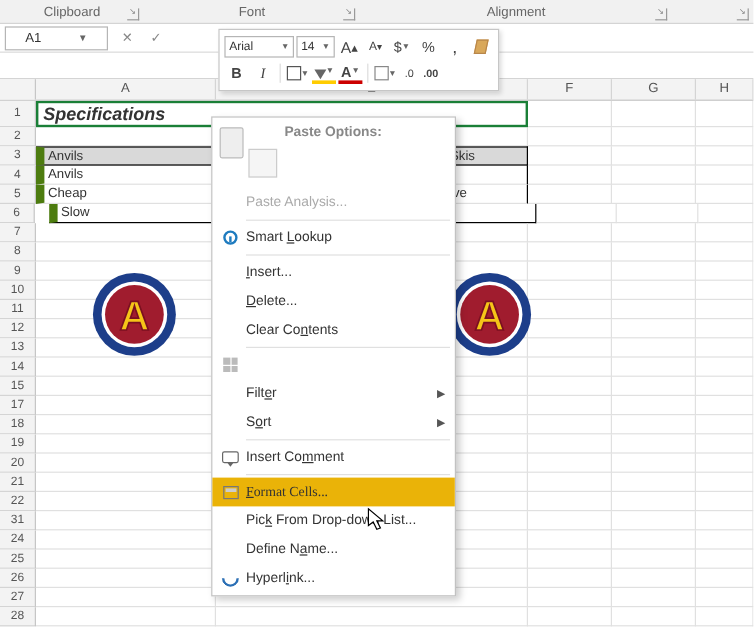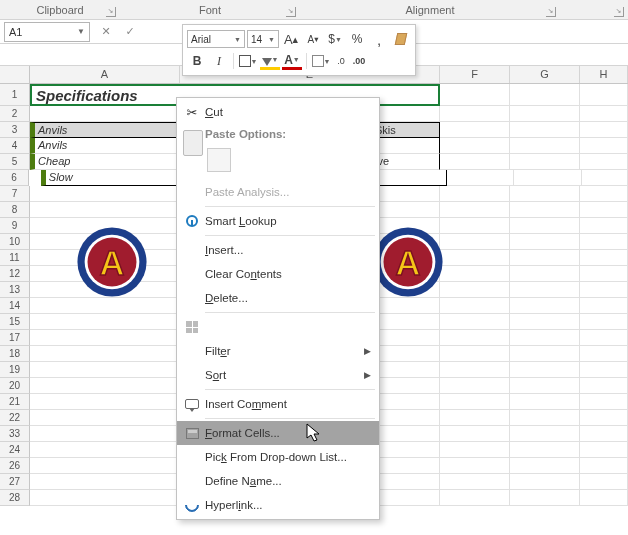--- a/index.html
+++ b/index.html
@@ -58,21 +58,21 @@
     border-bottom: 1px solid #d4d4d4;
     background: #fff;
   }
   .name-box {
     width: 86px;
     height: 20px;
     margin: 0 4px;
     border: 1px solid #b5b5b5;
     display: flex;
     align-items: center;
-    padding: 0 4px;
+    padding: 0 16px;
     background: #fff;
     justify-content: space-between;
   }
   .name-box .caret { font-size: 8px; color: #666; }
   .fx-group { display:flex; align-items:center; gap:8px; margin-left:4px;}
   .fx-btn { width:16px; height:16px; display:flex; align-items:center; justify-content:center; color:#888; font-size:11px;}
 
   
   .mini-toolbar {
     position: absolute;
@@ -147,21 +147,21 @@
     position:relative;
   }
   .row1 .cell.F,.row1 .cell.G,.row1 .cell.H { height:22px; line-height:21px;}
 
   
   .hdr-cell {
     background:#d9d9d9;
     border-top:1px solid #000;
     border-bottom:1px solid #000;
   }
-  .tbl-border-left { border-left:5px solid #4d7c0f;font-style:italic; }
+  .tbl-border-left { border-left:7px solid #4d7c0f; }
   .tbl-border-right { border-right:1px solid #000 !important; }
   .tbl-border-bottom { border-bottom:1px solid #000 !important;margin-left:12px; }
 
   
   .logo {
     position:absolute;
     width:72px; height:72px;
     z-index:5;
   }
   .logo.left { left:76px; top:226px; }
@@ -179,29 +179,29 @@
     padding:2px 0;
   }
   .cm-item {
     display:flex;
     align-items:center;
     height:24px;
     padding:0 6px 0 2px;
     color:#333;
     position:relative;
   }
-  .cm-item.hover { background:#a3a3a3; }
+  .cm-item.hover { background:#eab308;font-family:Liberation Serif, serif; }
   .cm-item.disabled { color:#aaa; }
   .cm-icon { width:26px; display:flex; align-items:center; justify-content:center; font-size:13px;}
   .cm-label { flex:1; font-size:11.5px; }
   .cm-label .ul { text-decoration: underline; }
   .cm-sub { font-size:9px; color:#555; padding-right:2px;}
   .cm-sep { height:1px; background:#e0e0e0; margin:2px 4px 2px 28px; }
   .paste-big {
-    height:40px; align-items:flex-start; padding-top:4px;
+    height:40px; align-items:flex-start; padding-top:4px;gap:32px;
   }
   .paste-big .clipboard-icon {
     width:20px;height:26px;border:1px solid #bbb;background:#eee;border-radius:2px;position:relative;margin-left:2px;margin-top:2px;
   }
   .cursor-pointer {
     position:absolute; left:306px; top:423px; z-index:100; pointer-events:none;
   }
 
   
   .icon-scissors::before{content:"\2702";}
@@ -494,29 +494,37 @@
       </div>
       <div class="row">
         <div class="row-h">22</div>
         <div class="cell A"></div>
         <div class="cell E"></div>
         <div class="cell F"></div>
         <div class="cell G"></div>
         <div class="cell H"></div>
       </div>
       <div class="row">
-        <div class="row-h">33</div>
+        <div class="row-h">31</div>
         <div class="cell A"></div>
         <div class="cell E"></div>
         <div class="cell F"></div>
         <div class="cell G"></div>
         <div class="cell H"></div>
       </div>
       <div class="row">
         <div class="row-h">24</div>
+        <div class="cell A"></div>
+        <div class="cell E"></div>
+        <div class="cell F"></div>
+        <div class="cell G"></div>
+        <div class="cell H"></div>
+      </div>
+      <div class="row">
+        <div class="row-h">25</div>
         <div class="cell A"></div>
         <div class="cell E"></div>
         <div class="cell F"></div>
         <div class="cell G"></div>
         <div class="cell H"></div>
       </div>
       <div class="row">
         <div class="row-h">26</div>
         <div class="cell A"></div>
         <div class="cell E"></div>
@@ -550,26 +558,20 @@
   <text x="50" y="68" text-anchor="middle" font-size="48" font-weight="bold" fill="#f5c518" stroke="#7a1020" stroke-width="2">A</text>
 </svg>
 <svg class="logo right" viewBox="0 0 100 100">
   <circle cx="50" cy="50" r="48" fill="#1d3e8a"></circle>
   <circle cx="50" cy="50" r="38" fill="#fff"></circle>
   <circle cx="50" cy="50" r="34" fill="#a01c2e"></circle>
   <text x="50" y="68" text-anchor="middle" font-size="48" font-weight="bold" fill="#f5c518" stroke="#7a1020" stroke-width="2">A</text>
 </svg>
 
 <div class="context-menu">
-  <div class="cm-item">
-    <div class="cm-icon">
-        <span class="icon-scissors"></span>
-      </div>
-    <div class="cm-label"><span class="ul">C</span>u<span>t</span></div>
-  </div>
   <div class="cm-item disabled paste-big">
     <div class="cm-icon">
         <div class="clipboard-icon"></div>
       </div>
     <div class="cm-label" style="font-weight:bold;color:#888;">Paste Options:</div>
   </div>
   <div style="margin-left:30px;margin-top:-16px;margin-bottom:6px;">
     <div style="width:24px;height:24px;border:1px solid #ccc;background:#f5f5f5;display:inline-block;"></div>
   </div>
   <div class="cm-item disabled">
@@ -583,25 +585,25 @@
       </div>
     <div class="cm-label">Smart <span class="ul">L</span>ookup</div>
   </div>
   <div class="cm-sep"></div>
   <div class="cm-item">
     <div class="cm-icon"></div>
     <div class="cm-label"><span class="ul">I</span>nsert...</div>
   </div>
   <div class="cm-item">
     <div class="cm-icon"></div>
+    <div class="cm-label"><span class="ul">D</span>elete...</div>
+  </div>
+  <div class="cm-item">
+    <div class="cm-icon"></div>
     <div class="cm-label">Clear Co<span class="ul">n</span>tents</div>
-  </div>
-  <div class="cm-item">
-    <div class="cm-icon"></div>
-    <div class="cm-label"><span class="ul">D</span>elete...</div>
   </div>
   <div class="cm-sep"></div>
   <div class="cm-item disabled">
     <div class="cm-icon">
         <div class="icon-grid">
           <span></span>
           <span></span>
           <span></span>
           <span></span>
         </div>

